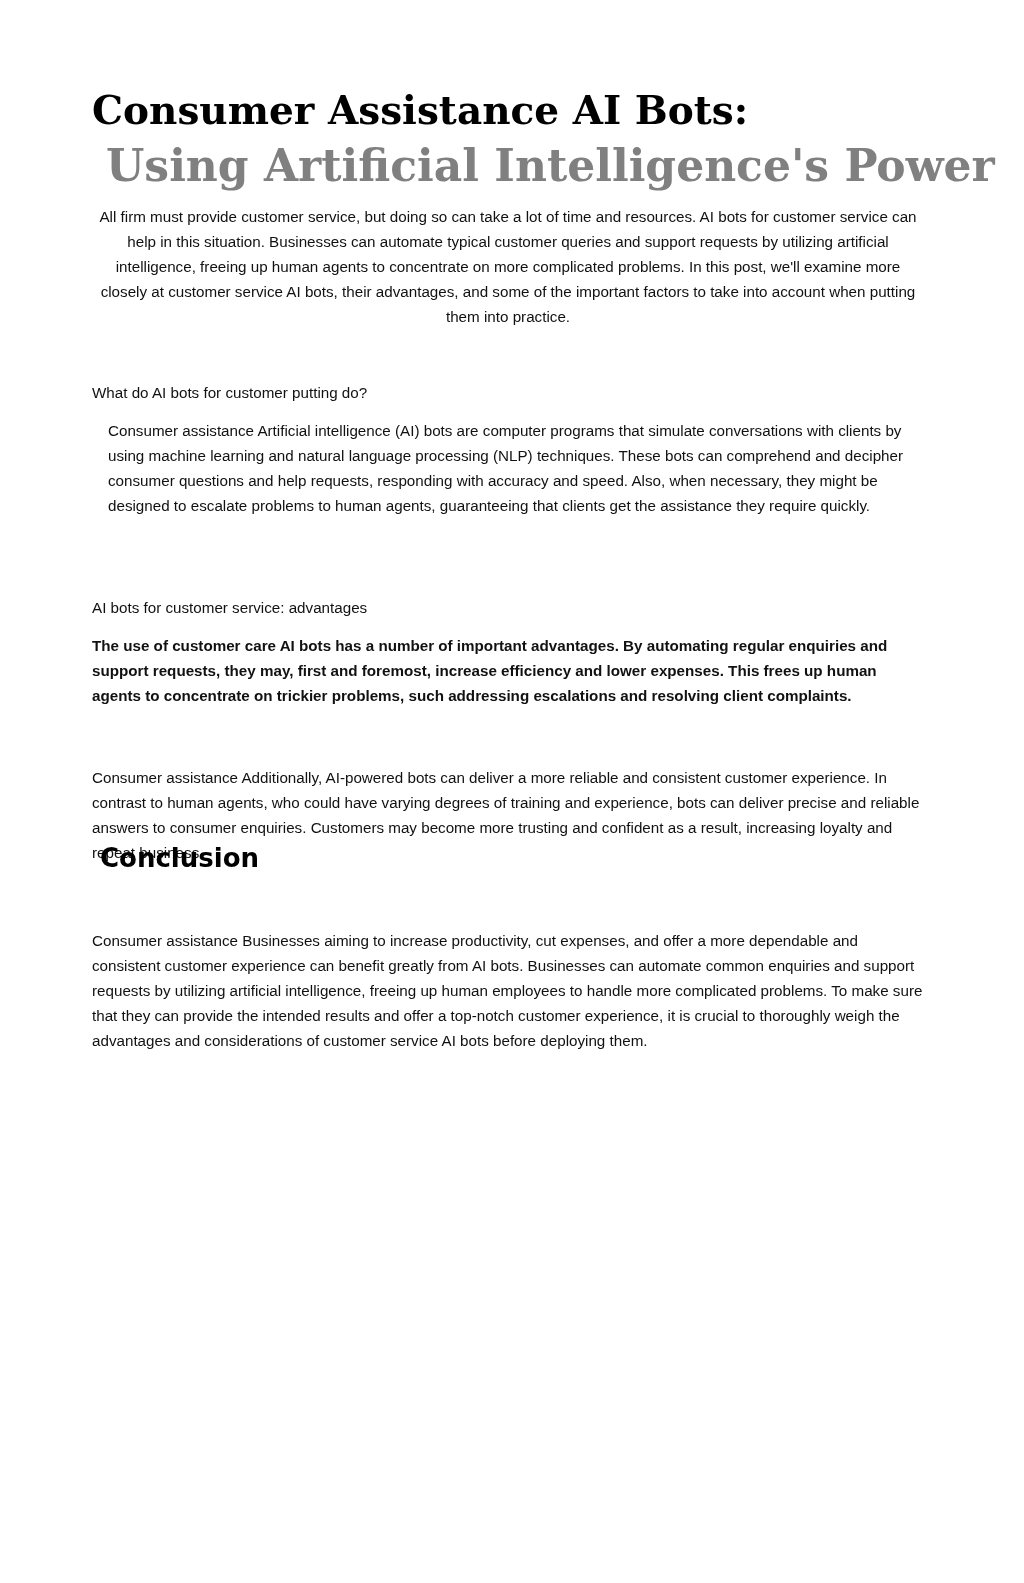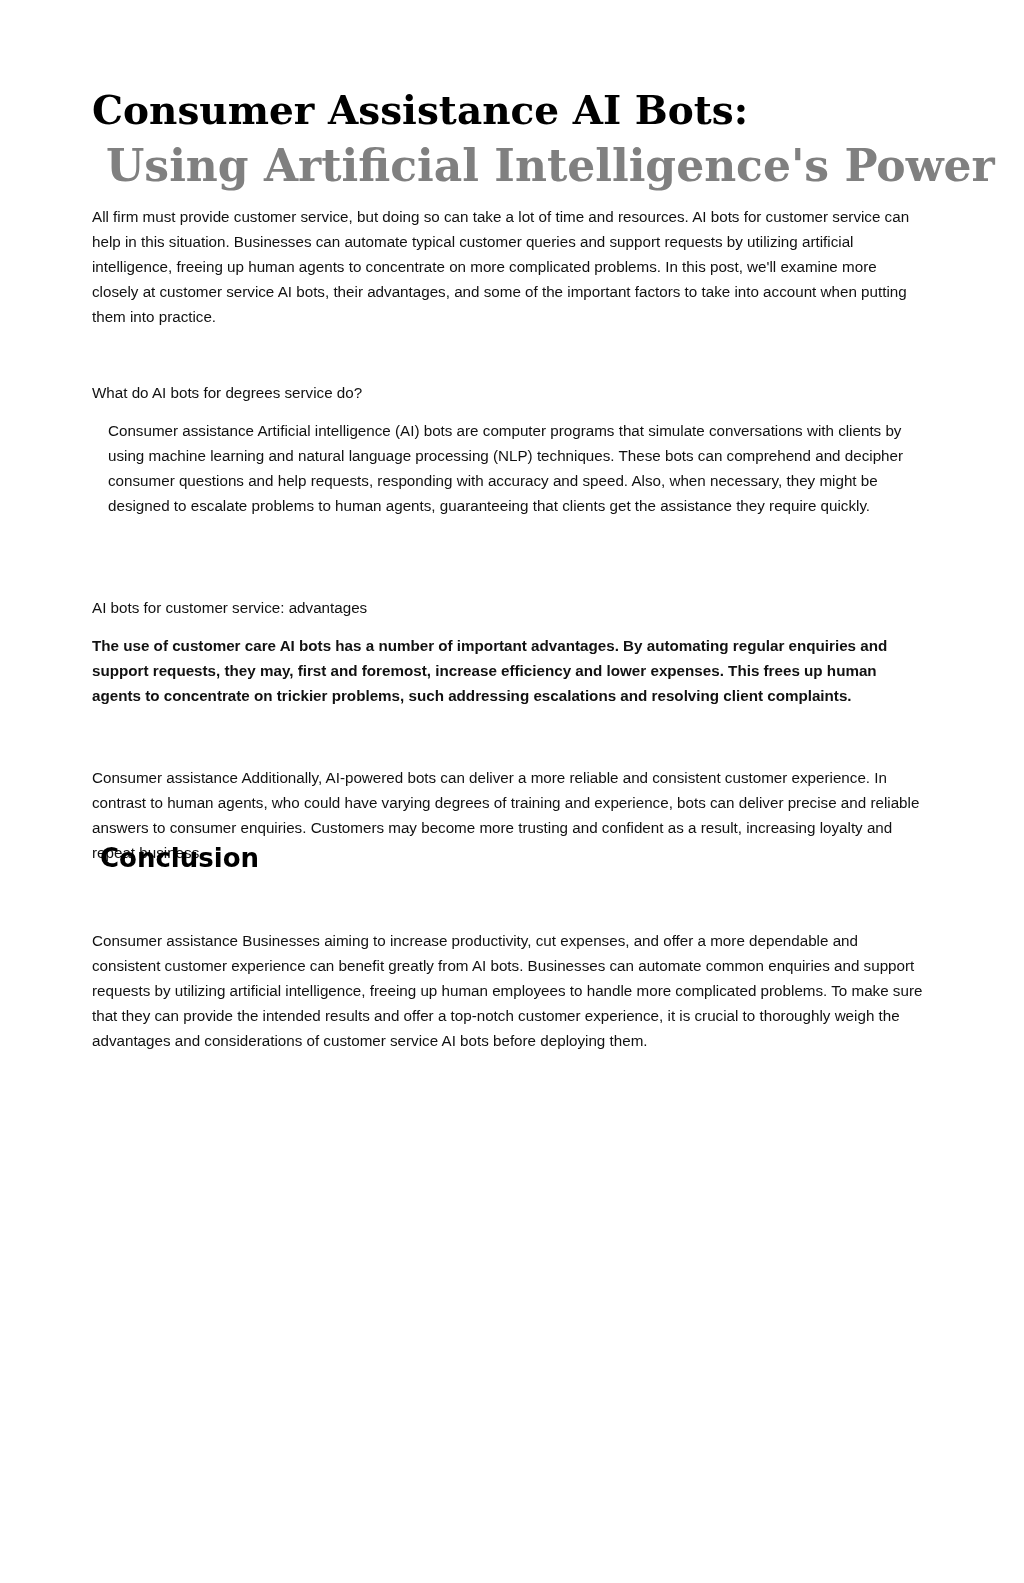--- a/index.html
+++ b/index.html
@@ -43,21 +43,21 @@
       color: #808080;
       white-space: nowrap;
     }
     .body-text {
       font-family: "Liberation Sans", sans-serif;
       font-size: 15.2px;
       line-height: 25.1px;
       color: #111111;
       margin: 0;
     }
-    .p-intro { position: absolute; left: 0; top: 204px; width: 832px; }
+    .p-intro { position: absolute; left: 0; top: 204px; width: 832px; text-align: center; }
     .h-what { position: absolute; left: 0; top: 380px; width: 832px; }
     .p-what { position: absolute; left: 16px; top: 418px; width: 832px; }
     .h-adv { position: absolute; left: 0; top: 595px; width: 832px; }
     .p-adv1 { position: absolute; left: 0; top: 633px; width: 832px; font-weight: bold; }
     .p-adv2 { position: absolute; left: 0; top: 721px; width: 832px; margin-top: 44px; }
     .h-conclusion {
       position: absolute;
       left: 0;
       top: 832px;
       margin: 8px;
@@ -71,21 +71,21 @@
   </style>
 </head>
 <body>
 
 <div class="page">
   <h1 class="title-main">Consumer Assistance AI Bots:</h1>
   <h2 class="title-sub">Using Artificial Intelligence's Power</h2>
 
   <p class="body-text p-intro">All firm must provide customer service, but doing so can take a lot of time and resources. AI bots for customer service can help in this situation. Businesses can automate typical customer queries and support requests by utilizing artificial intelligence, freeing up human agents to concentrate on more complicated problems. In this post, we'll examine more closely at customer service AI bots, their advantages, and some of the important factors to take into account when putting them into practice.</p>
 
-  <p class="body-text h-what">What do AI bots for degrees service do?</p>
+  <p class="body-text h-what">What do AI bots for customer putting do?</p>
   <p class="body-text p-what">Consumer assistance Artificial intelligence (AI) bots are computer programs that simulate conversations with clients by using machine learning and natural language processing (NLP) techniques. These bots can comprehend and decipher consumer questions and help requests, responding with accuracy and speed. Also, when necessary, they might be designed to escalate problems to human agents, guaranteeing that clients get the assistance they require quickly.</p>
 
   <p class="body-text h-adv">AI bots for customer service: advantages</p>
   <p class="body-text p-adv1">The use of customer care AI bots has a number of important advantages. By automating regular enquiries and support requests, they may, first and foremost, increase efficiency and lower expenses. This frees up human agents to concentrate on trickier problems, such addressing escalations and resolving client complaints.</p>
   <p class="body-text p-adv2">Consumer assistance Additionally, AI-powered bots can deliver a more reliable and consistent customer experience. In contrast to human agents, who could have varying degrees of training and experience, bots can deliver precise and reliable answers to consumer enquiries. Customers may become more trusting and confident as a result, increasing loyalty and repeat business.</p>
 
   <h2 class="h-conclusion">Conclusion</h2>
   <p class="body-text p-conclusion">Consumer assistance Businesses aiming to increase productivity, cut expenses, and offer a more dependable and consistent customer experience can benefit greatly from AI bots. Businesses can automate common enquiries and support requests by utilizing artificial intelligence, freeing up human employees to handle more complicated problems. To make sure that they can provide the intended results and offer a top-notch customer experience, it is crucial to thoroughly weigh the advantages and considerations of customer service AI bots before deploying them.</p>
 </div>
 

